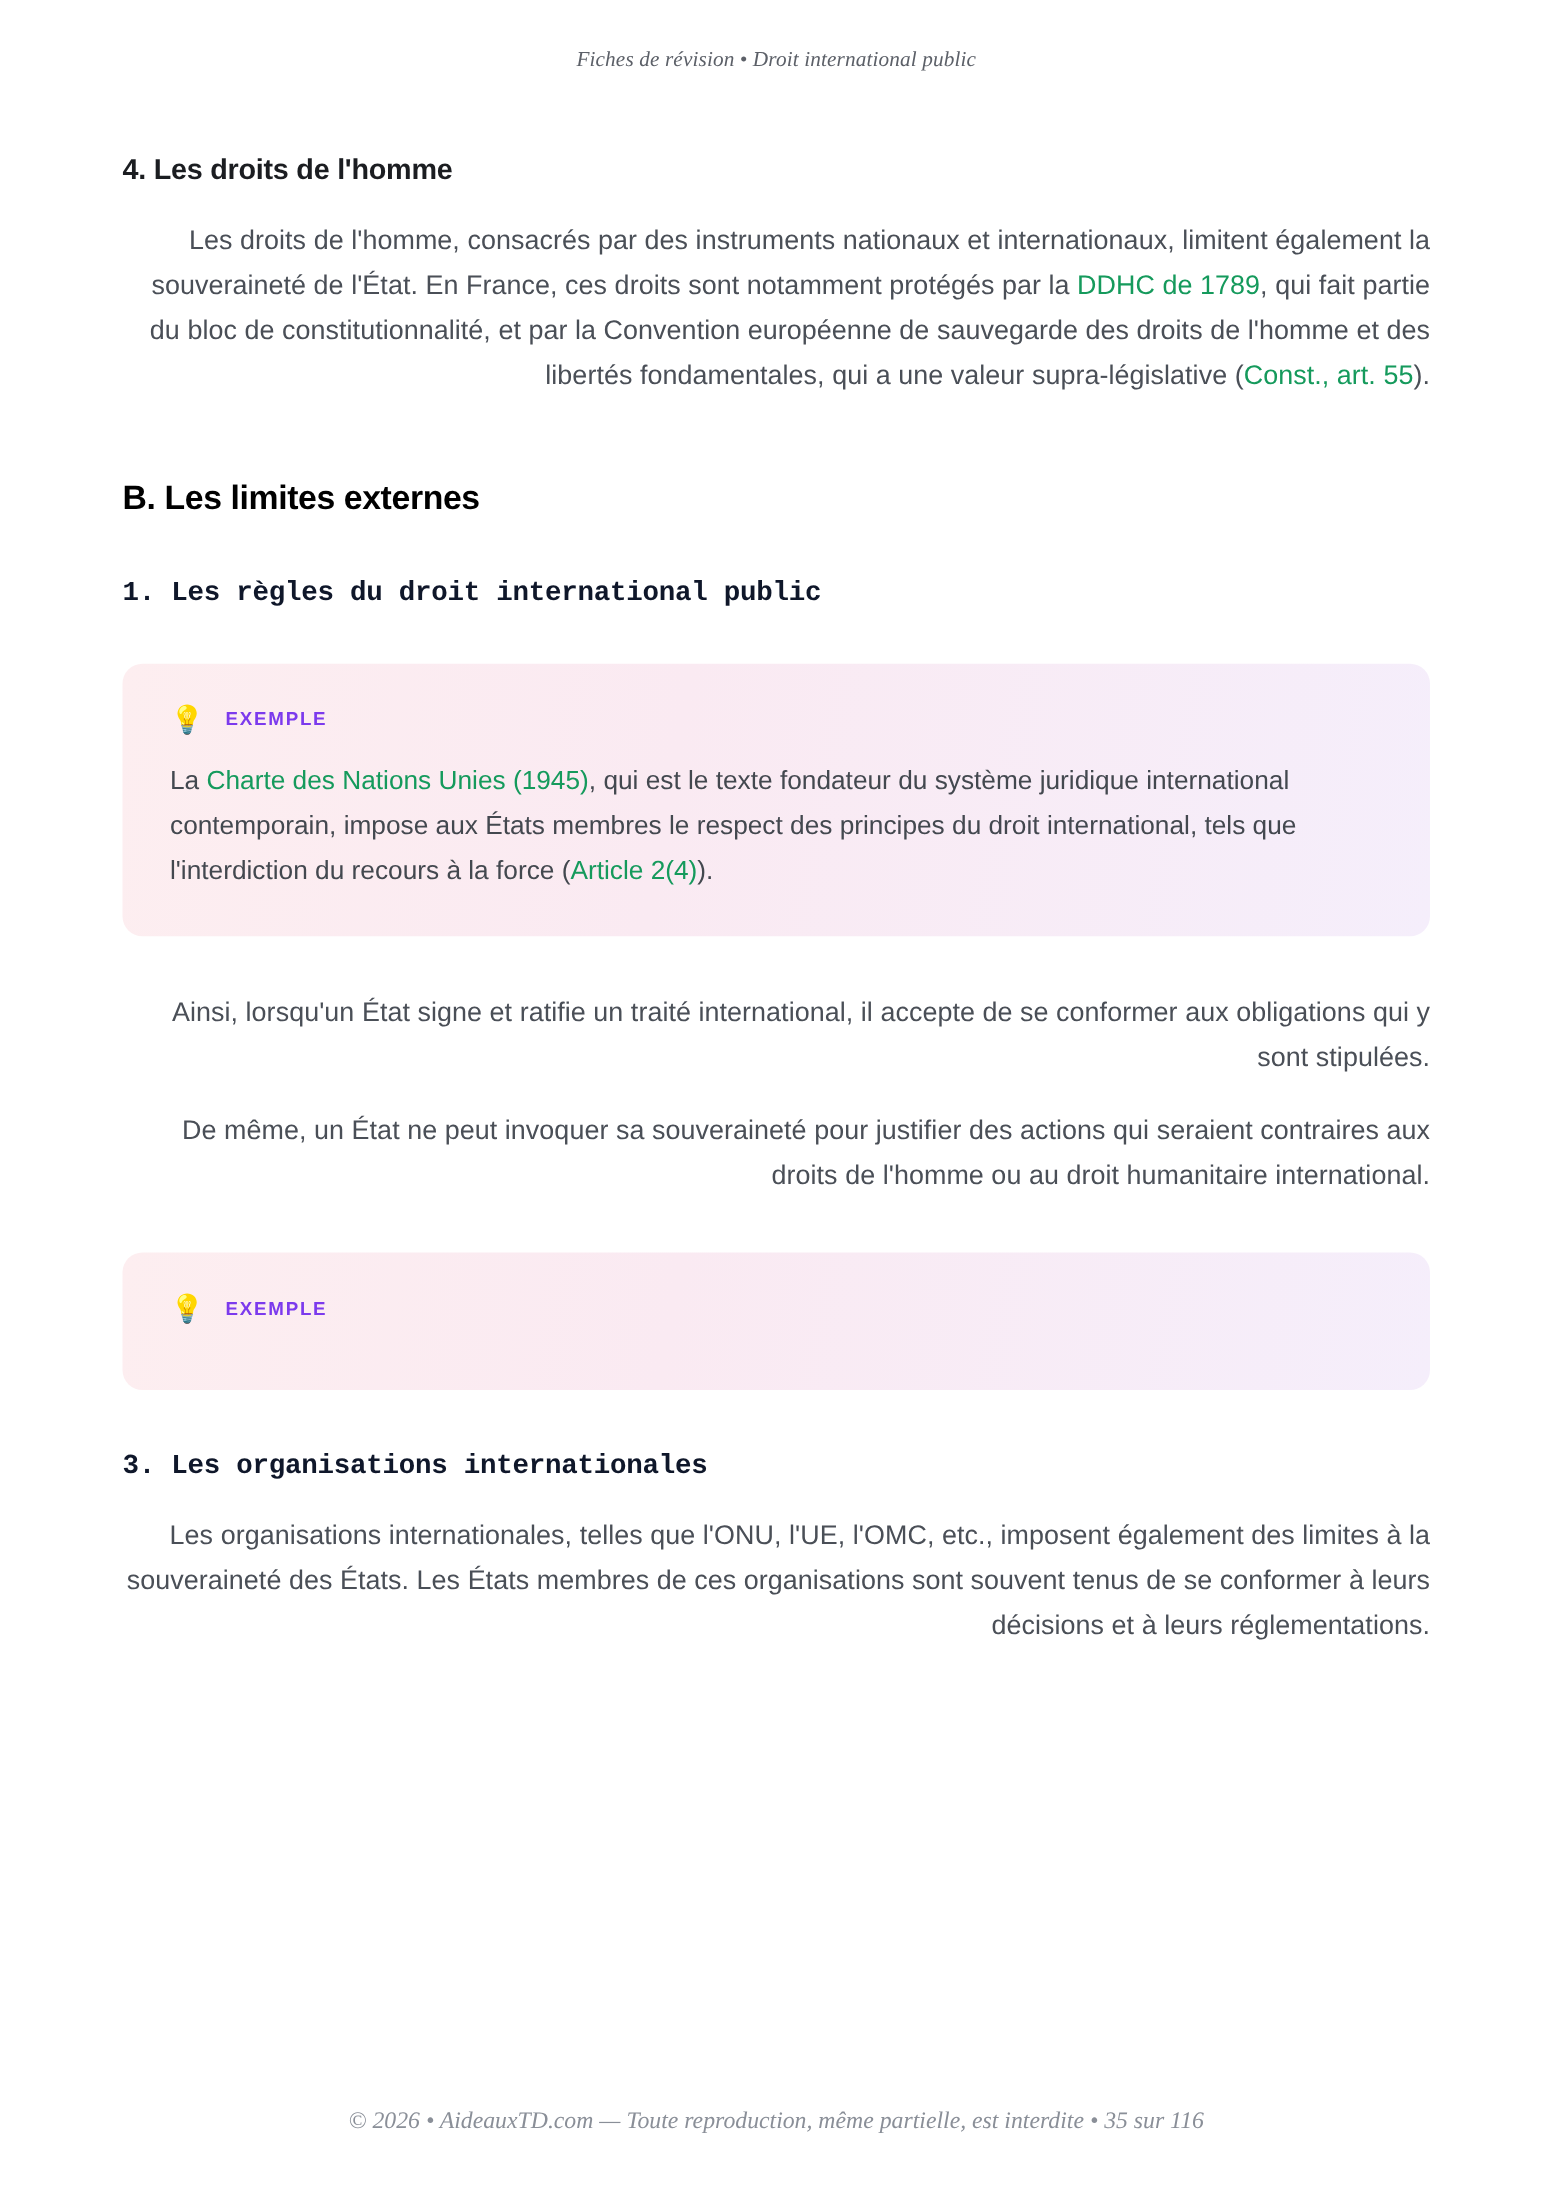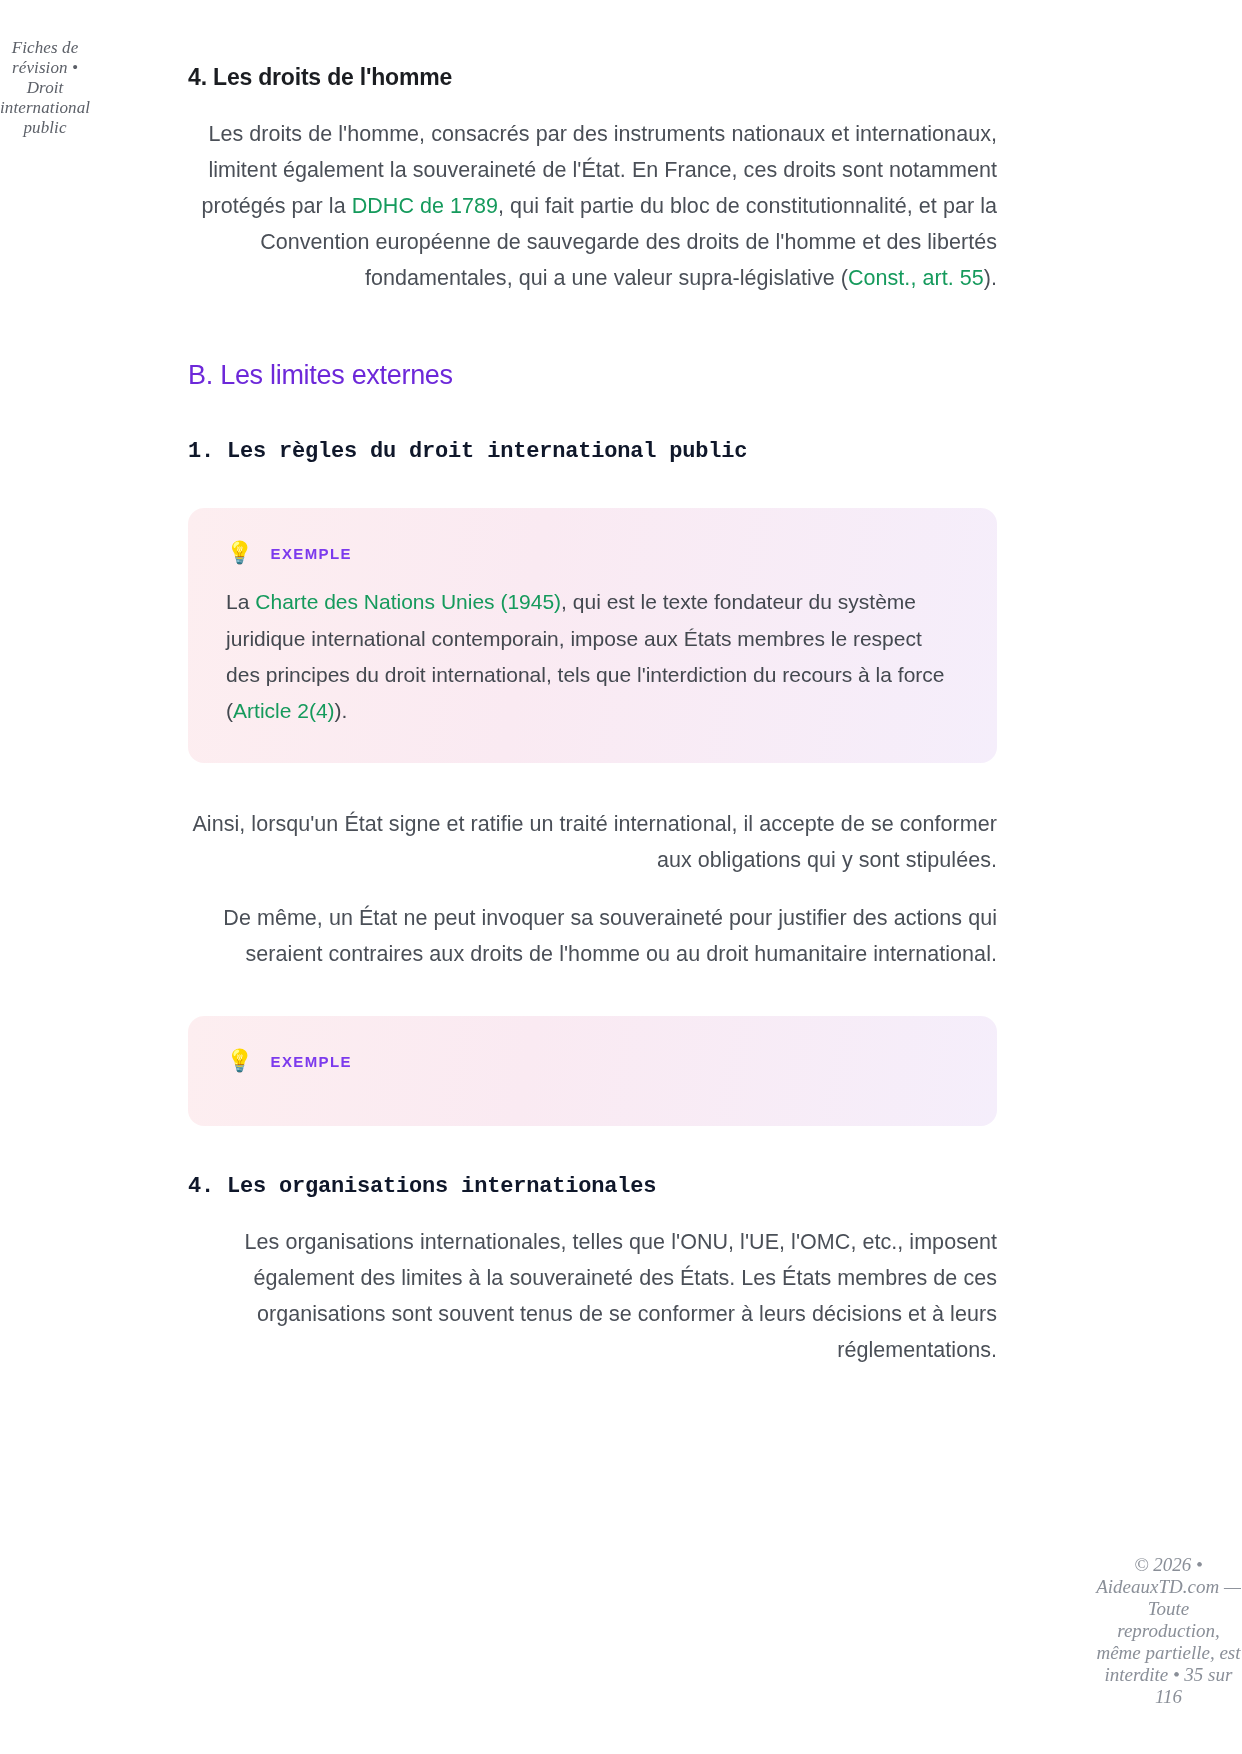--- a/index.html
+++ b/index.html
@@ -16,21 +16,21 @@
     -webkit-font-smoothing: antialiased;
   }
   .page {
     position: relative;
     width: 1242px;
     min-height: 1754px;
     box-sizing: border-box;
     padding: 0;
     background: #fff;
     display: flex;
-    flex-direction: row;
+    flex-direction: column;
   }
   .running-head {
     text-align: center;
     font-family: "Liberation Serif", serif;
     font-style: italic;
     font-size: 17px;
     color: #5c6068;
     letter-spacing: 0.1px;
     padding-top: 38px;
     padding-bottom: 0;
@@ -44,22 +44,22 @@
     font-family: "Liberation Sans", sans-serif;
     font-size: 23px;
     font-weight: bold;
     color: #1b1d21;
     letter-spacing: -0.2px;
     margin: 0 0 26px 0;
   }
   h2.section-heading {
     font-family: "Liberation Sans", sans-serif;
     font-size: 27px;
-    font-weight: normal;
-    color: #6d28d9;
+    font-weight: bold;
+    color: #000000;
     letter-spacing: -0.3px;
     margin: 64px 0 0 0;
   }
   h3.rule-heading {
     font-family: Liberation Mono, monospace;
     font-size: 22px;
     font-weight: bold;
     color: #0f172a;
     letter-spacing: -0.2px;
     margin: 48px 0 26px 0;
@@ -148,21 +148,21 @@
 
     <p class="body-text">De même, un État ne peut invoquer sa souveraineté pour justifier des actions qui seraient contraires aux droits de l'homme ou au droit humanitaire international.</p>
 
     <div class="callout">
       <div class="callout-head">
         <span class="bulb-icon">💡</span>
         <span class="callout-label">EXEMPLE</span>
       </div>
     </div>
 
-    <h3 class="rule-heading">4. Les organisations internationales</h3>
+    <h3 class="rule-heading">3. Les organisations internationales</h3>
 
     <p class="body-text">Les organisations internationales, telles que l'ONU, l'UE, l'OMC, etc., imposent également des limites à la souveraineté des États. Les États membres de ces organisations sont souvent tenus de se conformer à leurs décisions et à leurs réglementations.</p>
 
     <div class="spacer-bottom"></div>
   </div>
 
   <div class="footer">© 2026 • AideauxTD.com — Toute reproduction, même partielle, est interdite • 35 sur 116</div>
 
 </div>
 

